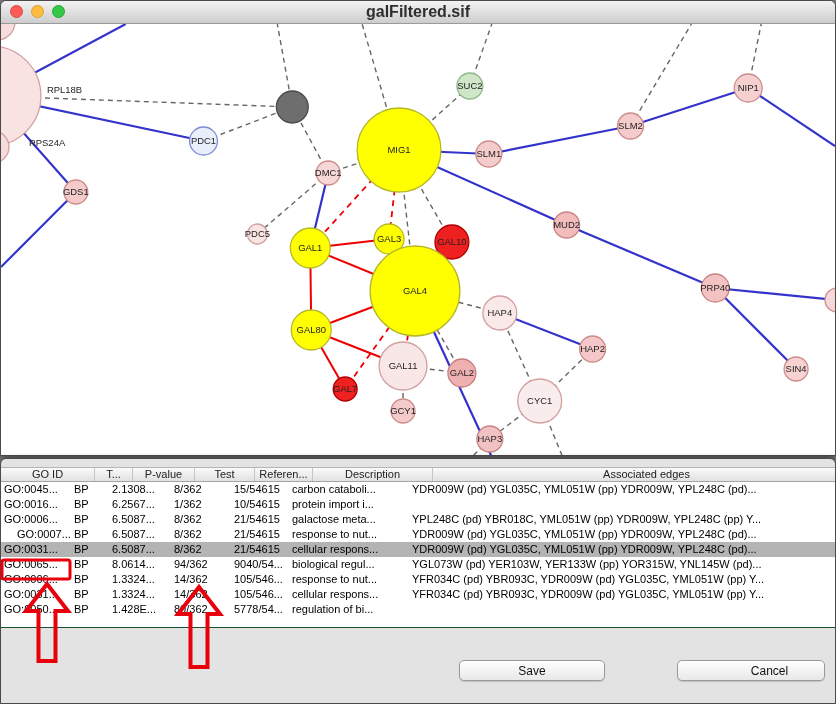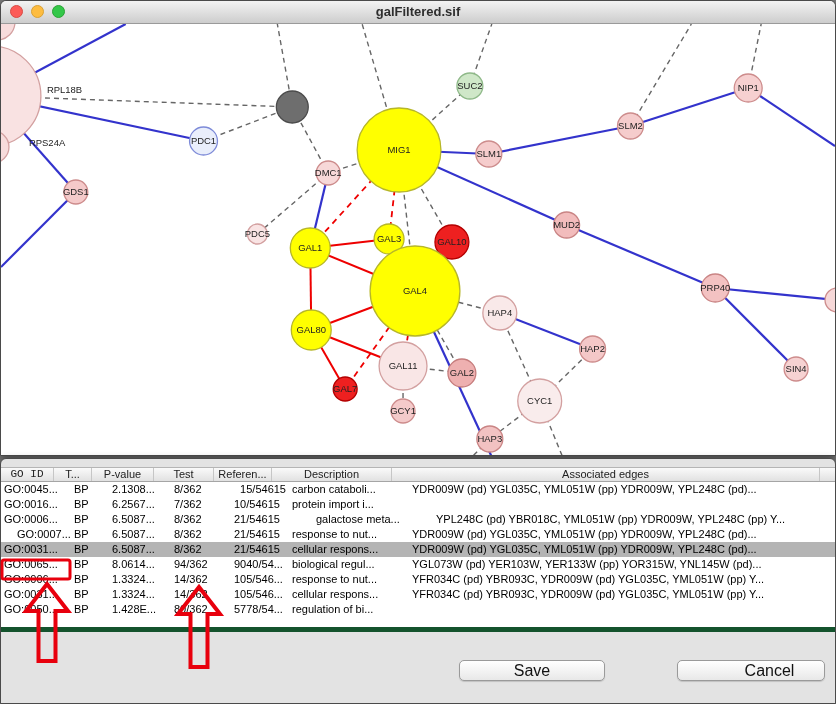--- a/index.html
+++ b/index.html
@@ -16,21 +16,21 @@
   .top-window{left:0;top:0;width:836px;height:456px;}
   .bottom-window{left:0;top:458px;width:836px;height:246px;background:#e3e3e3;}
   .titlebar{
     height:22px;position:relative;
     background:linear-gradient(#f3f3f3,#cdcdcd);
     border-bottom:1px solid #9a9a9a;border-radius:5px 5px 0 0;
   }
   .titlebar.inactive{background:linear-gradient(#f5f5f5,#e2e2e2);}
   .title{
     position:absolute;left:0;right:0;top:0;height:22px;line-height:22px;
-    text-align:center;font-size:13px;font-weight:bold;color:#2e2e2e;
+    text-align:center;font-size:16px;font-weight:bold;color:#2e2e2e;
   }
   .titlebar.inactive .title{color:#8a8a8a;}
   .lights{position:absolute;left:9px;top:4px;display:flex;gap:8px;z-index:2;}
   .light{width:13px;height:13px;border-radius:50%;box-sizing:border-box;border:1px solid rgba(0,0,0,.25);}
   .tl-close{background:#fc5b57;border-color:#d84b44;}
   .tl-min{background:#fdbc40;border-color:#d9a133;}
   .tl-zoom{background:#34c749;border-color:#2aa334;}
   .tl-inactive{background:#dedede;border-color:#ababab;}
   #network-svg{display:block;width:100%;height:433px;background:#ffffff;}
   .node-label{font-family:"Liberation Sans", sans-serif;font-size:9.5px;fill:#222;}
@@ -38,30 +38,30 @@
   .tbl-head{
     display:flex;margin-top:8px;height:15px;box-sizing:border-box;
     background:linear-gradient(#fafafa,#e1e1e1);
     border-top:1px solid #b5b5b5;border-bottom:1px solid #a5a5a5;
   }
   .th{
     box-sizing:border-box;flex:0 0 auto;height:13px;line-height:13px;
     font-size:11px;color:#222;text-align:center;overflow:hidden;white-space:nowrap;
     border-right:1px solid #c6c6c6;padding:0 2px;
   }
-  .tbl-body{height:145px;background:#ffffff;overflow:hidden;border-bottom:5px solid #14532d;}
+  .tbl-body{height:145px;background:#ffffff;overflow:hidden;border-bottom:1px solid #14532d;}
   .trow{display:flex;height:15px;line-height:15px;font-size:11px;color:#000;white-space:nowrap;}
   .trow.selected{background:#b4b4b4;}
   .td{box-sizing:border-box;flex:0 0 auto;overflow:hidden;padding:0 3px;}
   
   .mac-btn{
     position:absolute;top:201px;height:21px;box-sizing:border-box;
     border:1px solid #9a9a9a;border-radius:5px;
     background:linear-gradient(#ffffff,#e8e8e8);
-    font-family:"Liberation Sans", sans-serif;font-size:16px;color:#111;
+    font-family:"Liberation Sans", sans-serif;font-size:12px;color:#111;
     box-shadow:0 1px 1px rgba(0,0,0,.15);
   }
   .save-btn{left:458px;width:146px;}
   .cancel-btn{left:676px;width:148px;padding-left:43px;}
   #overlay{position:absolute;left:0;top:0;width:836px;height:704px;pointer-events:none;z-index:10;}
 </style>
 </head>
 <body>
 
 <div class="window top-window">
@@ -178,53 +178,53 @@
       <text x="403" y="390" text-anchor="middle" class="node-label">GCY1</text>
       <text x="500" y="292" text-anchor="middle" class="node-label">HAP4</text>
       <text x="593" y="328" text-anchor="middle" class="node-label">HAP2</text>
       <text x="540" y="380" text-anchor="middle" class="node-label">CYC1</text>
       <text x="490" y="418" text-anchor="middle" class="node-label">HAP3</text>
     </svg>
 </div>
 
 <div class="window bottom-window">
   <div class="tbl-head" id="tbl-head">
-      <div class="th" style="width: 53px; font-family: Liberation Mono, monospace;">GO ID</div>
+      <div class="th" style="width: 94px;">GO ID</div>
       <div class="th" style="width: 38px;">T...</div>
       <div class="th" style="width: 62px;">P-value</div>
       <div class="th" style="width: 60px;">Test</div>
       <div class="th" style="width: 58px;">Referen...</div>
       <div class="th" style="width: 120px;">Description</div>
       <div class="th" style="width: 428px;">Associated edges</div>
     </div>
   <div class="tbl-body" id="tbl-body">
       <div class="trow">
         <div class="td" style="width: 70px;">GO:0045...</div>
         <div class="td" style="width: 38px;">BP</div>
         <div class="td" style="width: 62px;">2.1308...</div>
         <div class="td" style="width: 60px;">8/362</div>
-        <div class="td" style="width: 58px; text-align: right;">15/54615</div>
+        <div class="td" style="width: 58px;">15/54615</div>
         <div class="td" style="width: 120px;">carbon cataboli...</div>
         <div class="td" style="width: 428px;">YDR009W (pd) YGL035C, YML051W (pp) YDR009W, YPL248C (pd)...</div>
       </div>
       <div class="trow">
         <div class="td" style="width: 70px;">GO:0016...</div>
         <div class="td" style="width: 38px;">BP</div>
         <div class="td" style="width: 62px;">6.2567...</div>
-        <div class="td" style="width: 60px;">7/362</div>
+        <div class="td" style="width: 60px;">1/362</div>
         <div class="td" style="width: 58px;">10/54615</div>
         <div class="td" style="width: 120px;">protein import i...</div>
       </div>
       <div class="trow">
         <div class="td" style="width: 70px;">GO:0006...</div>
         <div class="td" style="width: 38px;">BP</div>
         <div class="td" style="width: 62px;">6.5087...</div>
         <div class="td" style="width: 60px;">8/362</div>
         <div class="td" style="width: 58px;">21/54615</div>
-        <div class="td" style="width: 120px; margin-left: 24px;">galactose meta...</div>
+        <div class="td" style="width: 120px;">galactose meta...</div>
         <div class="td" style="width: 428px;">YPL248C (pd) YBR018C, YML051W (pp) YDR009W, YPL248C (pp) Y...</div>
       </div>
       <div class="trow">
         <div class="td" style="width: 70px; padding-left: 16px;">GO:0007...</div>
         <div class="td" style="width: 38px;">BP</div>
         <div class="td" style="width: 62px;">6.5087...</div>
         <div class="td" style="width: 60px;">8/362</div>
         <div class="td" style="width: 58px;">21/54615</div>
         <div class="td" style="width: 120px;">response to nut...</div>
         <div class="td" style="width: 428px;">YDR009W (pd) YGL035C, YML051W (pp) YDR009W, YPL248C (pd)...</div>

